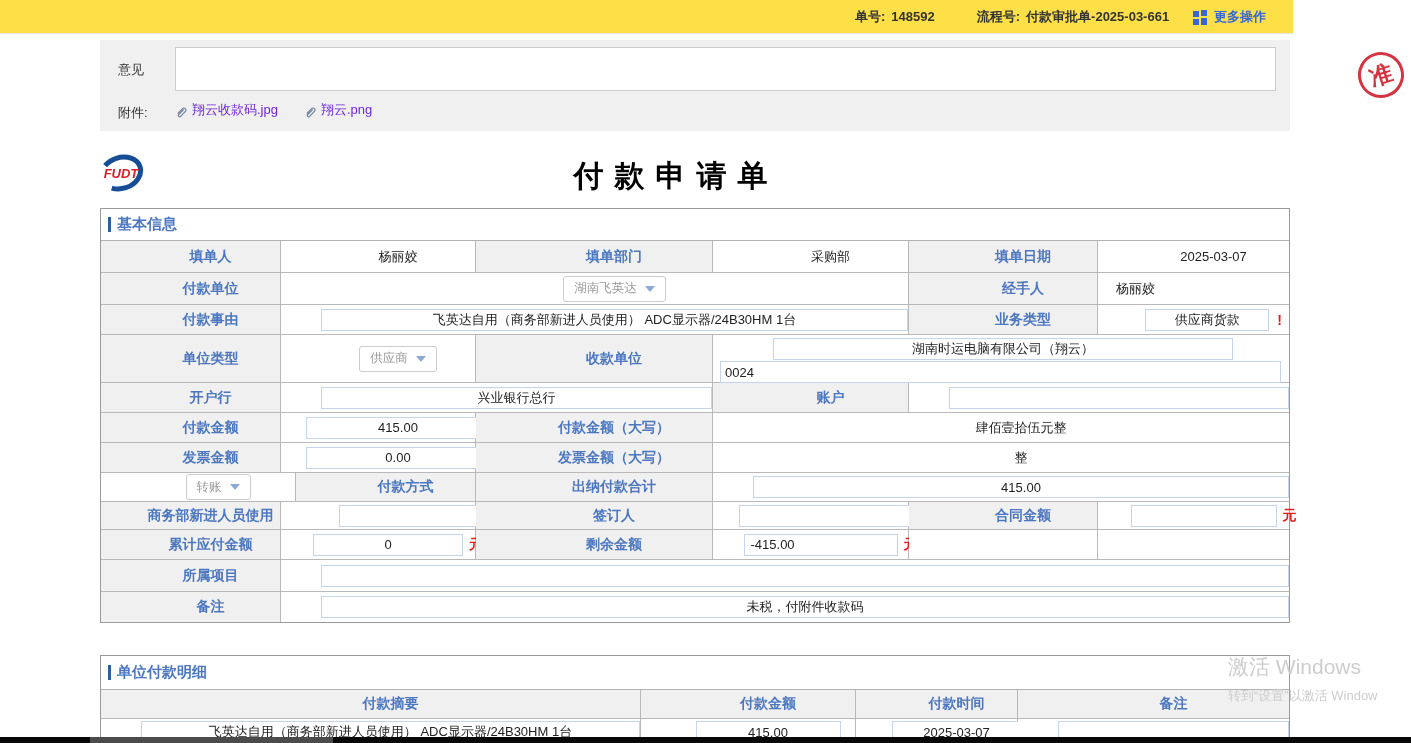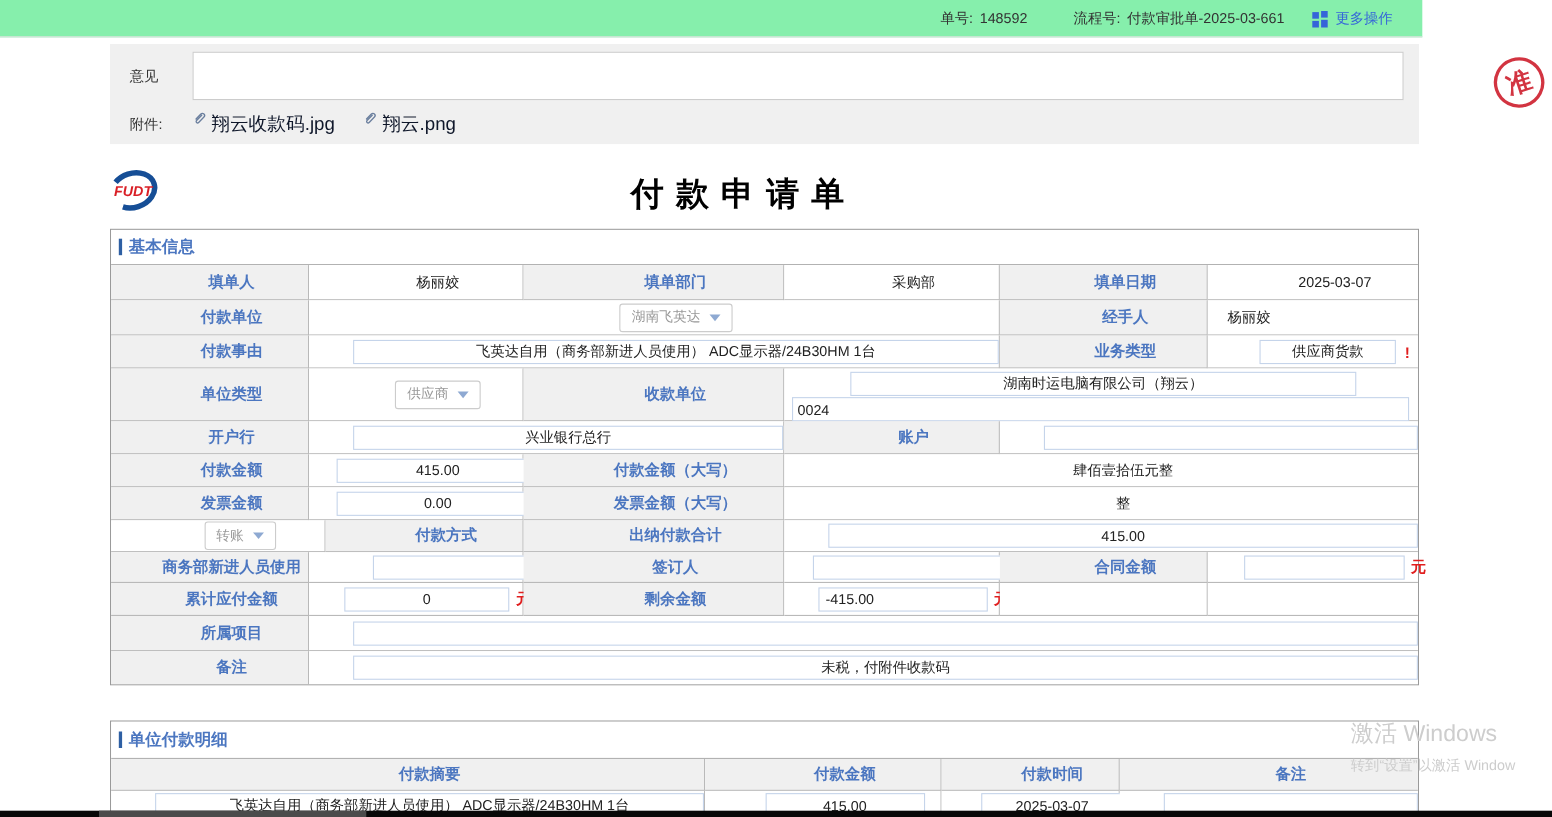--- a/index.html
+++ b/index.html
@@ -2,21 +2,21 @@
 <html><head>
 <meta charset="utf-8">
 <style>
   html,body{margin:0;padding:0;}
   body{
     width:1411px;height:743px;position:relative;overflow:hidden;
     background:#fff;font-family:"Liberation Sans","DejaVu Sans",sans-serif;
     -webkit-font-smoothing:antialiased;
   }
   
-  .topbar{position:absolute;left:0;top:0;width:1293px;height:33px;border-bottom:1px solid #e3e3e3;background:#86efac;}
+  .topbar{position:absolute;left:0;top:0;width:1293px;height:33px;border-bottom:1px solid #e3e3e3;background:#fde047;font-weight:bold;}
   .topbar-items{position:absolute;left:855px;top:0;height:33px;display:flex;align-items:center;font-size:13px;color:#333;}
   .tb-gap2{margin-left:42px;}
   .tb-val{margin-left:6px;color:#333;}
   .more-actions{position:absolute;left:1193px;top:0;height:33px;display:flex;align-items:center;gap:7px;cursor:pointer;}
   .more-actions .label{color:#3565d9;font-size:13px;}
   .grid-icon{width:14px;height:14px;position:relative;}
   .grid-icon i{position:absolute;width:6px;height:6px;background:#3565d9;}
   .grid-icon i:nth-child(1){left:0;top:1px;}
   .grid-icon i:nth-child(2){left:8px;top:0;}
   .grid-icon i:nth-child(3){left:0;top:9px;}
@@ -25,21 +25,21 @@
   .stamp{position:absolute;left:1358px;top:52px;width:40px;height:40px;border:3px solid #cf2331;border-radius:50%;
     display:flex;align-items:center;justify-content:center;color:#cf2331;font-size:23px;font-weight:bold;
     font-family:"Liberation Serif","DejaVu Serif",serif;transform:rotate(-18deg);opacity:.92;}
   
   .opinion-panel{position:absolute;left:100px;top:40px;width:1190px;height:91px;background:#f0f0f0;}
   .op-label{position:absolute;left:18px;top:21px;font-size:13px;color:#333;}
   .op-input{position:absolute;left:75px;top:7px;width:1101px;height:44px;background:#fff;border:1px solid #ccc;
     box-sizing:border-box;resize:none;font-family:inherit;font-size:13px;padding:4px 6px;}
   .att-label{position:absolute;left:18px;top:64px;font-size:13px;color:#333;}
   .att-row{position:absolute;left:75px;top:61px;display:flex;align-items:center;gap:26px;}
-  .att-link{display:flex;align-items:flex-start;gap:4px;color:#0f172a;font-size:17px;cursor:pointer;text-decoration:none;}
+  .att-link{display:flex;align-items:flex-end;gap:4px;color:#6d28d9;font-size:13px;cursor:pointer;text-decoration:none;}
   
   .logo{position:absolute;left:98px;top:150px;}
   .page-title{position:absolute;left:676px;top:156px;transform:translateX(-50%);white-space:nowrap;
     font-family:"Liberation Serif","DejaVu Serif",serif;font-weight:bold;font-size:30px;color:#000000;letter-spacing:11px;}
   
   .box{position:absolute;left:100px;box-sizing:border-box;width:1190px;border:1px solid #9a9a9a;background:#fff;}
   .basic-box{top:208px;}
   .detail-box{top:655px;height:88px;overflow:hidden;}
   .sect{display:flex;align-items:center;height:31px;padding-left:7px;border-bottom:1px solid #b2b2b2;background:#fff;}
   .sect .bar{width:3px;height:15px;background:#2e5fa3;margin-right:6px;}

